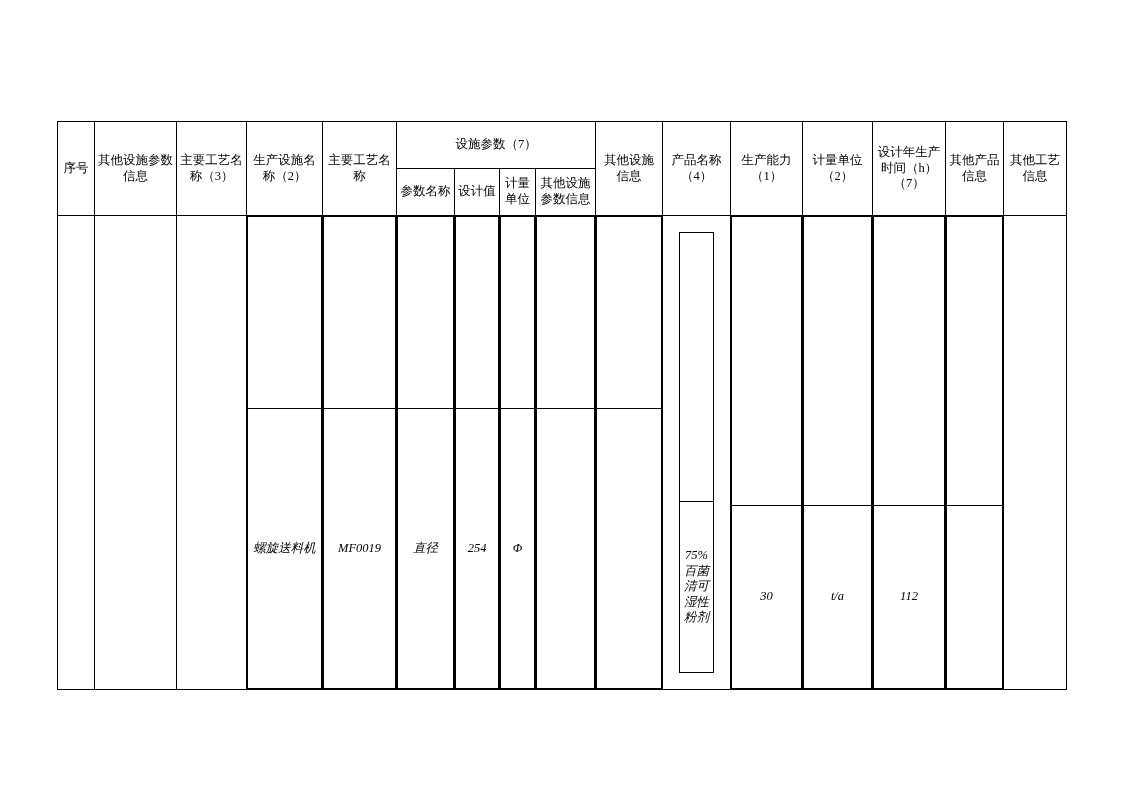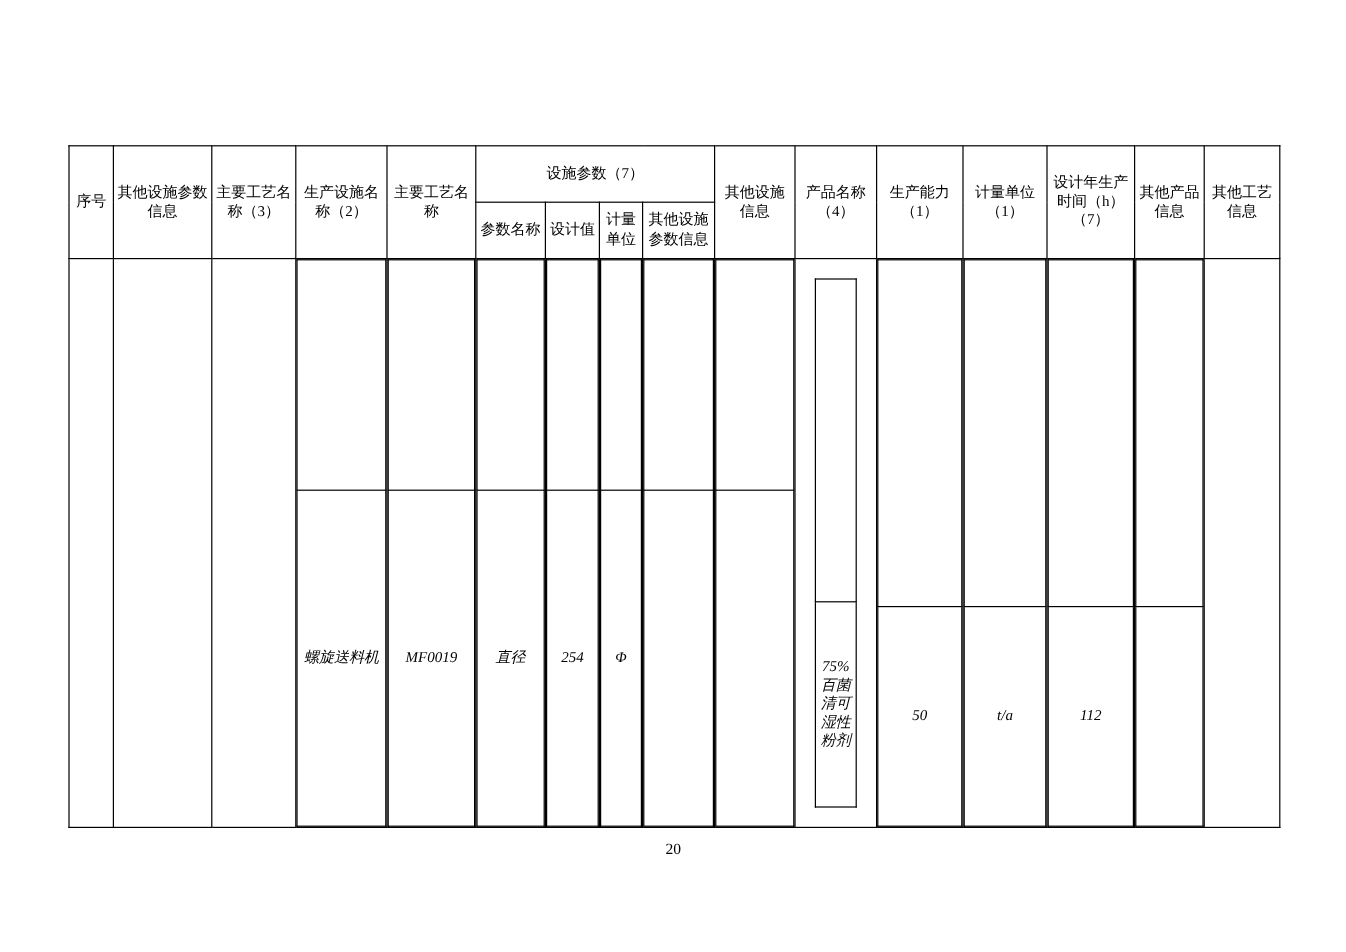--- a/index.html
+++ b/index.html
@@ -116,21 +116,21 @@
           <tr>
         <th class="hdr" rowspan="2">序号</th>
         <th class="hdr" rowspan="2">其他设施参数信息</th>
         <th class="hdr" rowspan="2">主要工艺名称（3）</th>
         <th class="hdr" rowspan="2">生产设施名称（2）</th>
         <th class="hdr" rowspan="2">主要工艺名称</th>
         <th class="hdr-small" colspan="4">设施参数（7）</th>
         <th class="hdr" rowspan="2">其他设施信息</th>
         <th class="hdr" rowspan="2">产品名称（4）</th>
         <th class="hdr" rowspan="2">生产能力（1）</th>
-        <th class="hdr" rowspan="2">计量单位（1）</th>
+        <th class="hdr" rowspan="2">计量单位（2）</th>
         <th class="hdr" rowspan="2">设计年生产时间（h）（7）</th>
         <th class="hdr" rowspan="2">其他产品信息</th>
         <th class="hdr" rowspan="2">其他工艺信息</th>
       </tr>
 
       <tr>
         <th class="hdr-small">参数名称</th>
         <th class="hdr-small">设计值</th>
         <th class="hdr-small">计量单位</th>
         <th class="hdr-small">其他设施参数信息</th>
@@ -245,21 +245,21 @@
               </table>
         </td>
 
         <td style="padding:0">
           <table class="split">
             <tbody>
                   <tr>
                     <td class="divider-bottom" style="height:264px"></td>
                   </tr>
             <tr>
-                    <td style="height:166px" class="cellpad">50</td>
+                    <td style="height:166px" class="cellpad">30</td>
                   </tr>
           </tbody>
               </table>
         </td>
 
         <td style="padding:0">
           <table class="split">
             <tbody>
                   <tr>
                     <td class="divider-bottom" style="height:264px"></td>
@@ -296,14 +296,13 @@
           </tbody>
               </table>
         </td>
 
         <td></td>
       </tr>
     </tbody>
       </table>
   </div>
 
-  <div class="pagenum">20</div>
 </div>
 
 </body></html>

